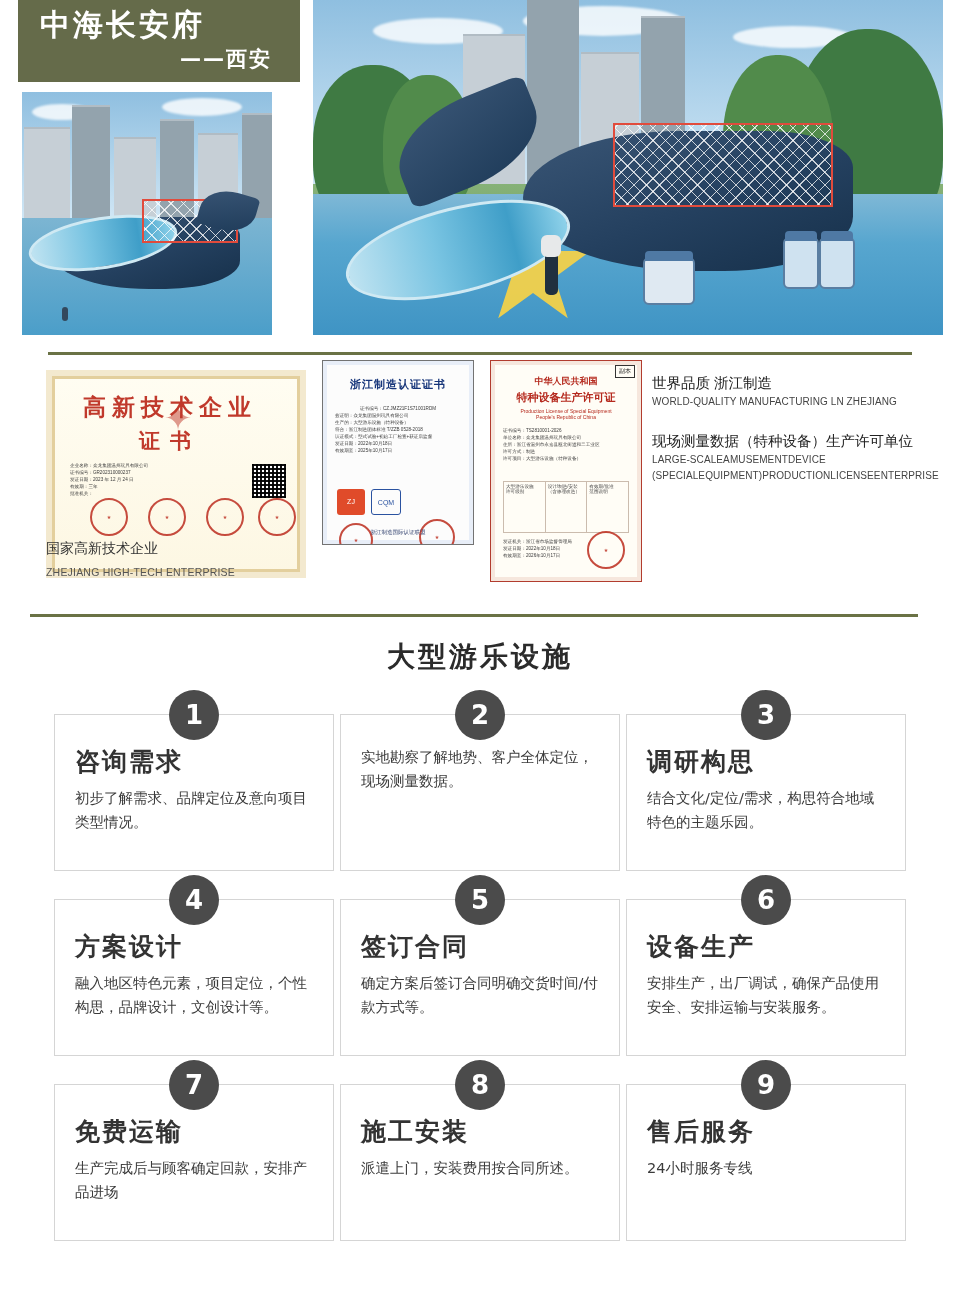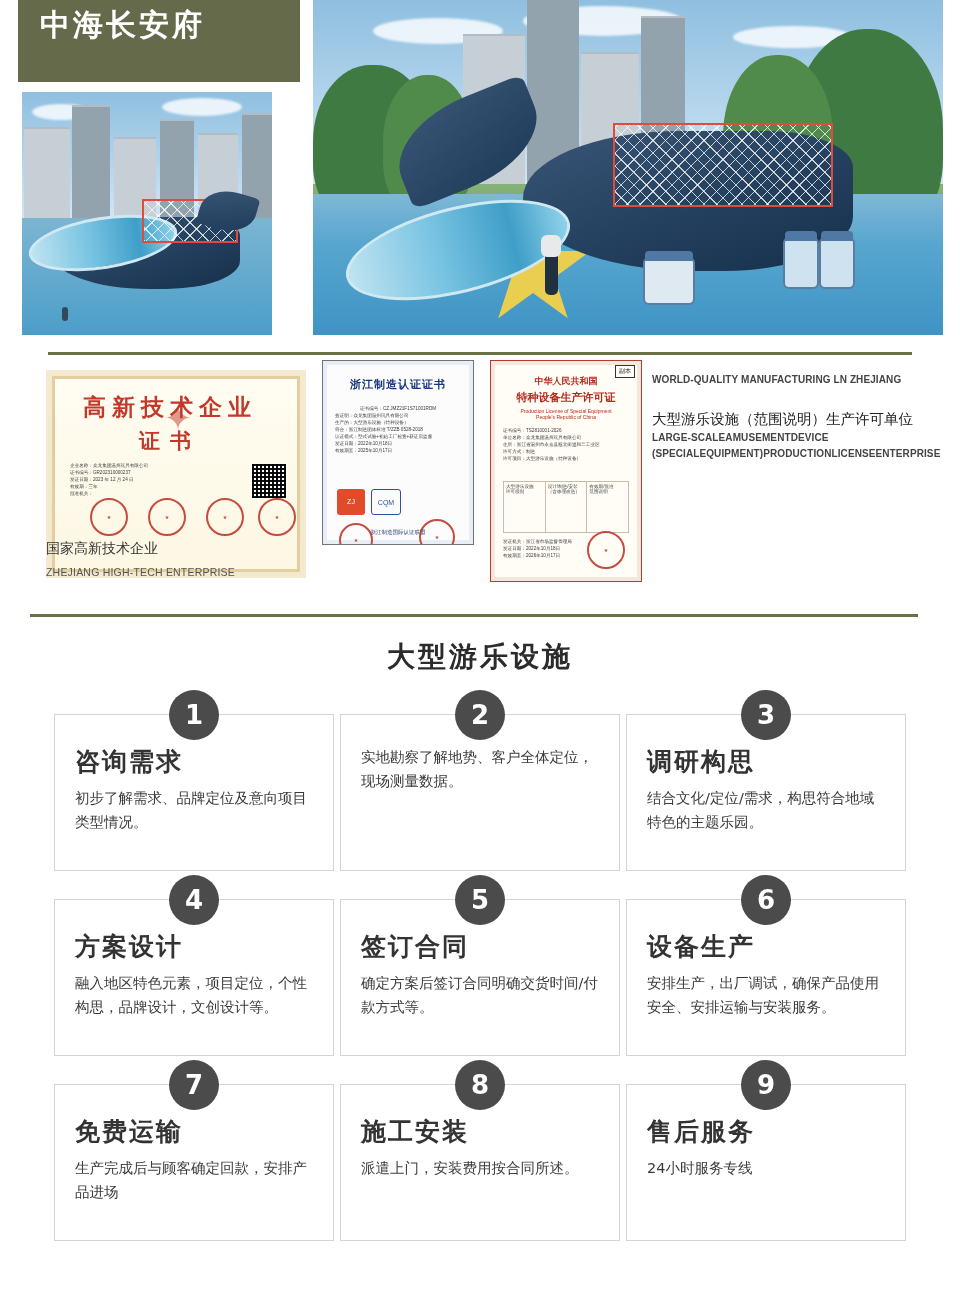--- a/index.html
+++ b/index.html
@@ -173,21 +173,21 @@
       repeating-linear-gradient(0deg,#111 0 2px,#fff 2px 4px),
       repeating-linear-gradient(90deg,#111 0 2px,#fff 2px 4px);
     background-blend-mode: multiply;
   }
 
   .cert-caption-cn { position:absolute; left:46px; top:540px; font-size:14px; color:#333; }
   .cert-caption-en { position:absolute; left:46px; top:566px; font-size:10.5px; color:#555; letter-spacing:.2px; }
 
   .cert-texts { position:absolute; left:652px; top:24px; width: 280px; }
   .ct-cn { font-size: 14.5px; color:#222; line-height: 22px; }
-  .ct-en { font-size: 10px; color:#444; line-height: 16px; letter-spacing: .1px; font-weight: bold; }
+  .ct-en { font-size: 10px; color:#444; line-height: 16px; letter-spacing: .1px; }
   .ct-gap { height: 20px; }
 
   
   .process-title {
     text-align:center;
     font-size: 28px;
     font-weight: bold;
     color:#2b2b2b;
     letter-spacing: 3px;
     margin-top: 18px;
@@ -243,20 +243,21 @@
   }
 </style>
 </head>
 <body>
 
 <div class="top-section">
 
   <div class="left-col">
     <div class="title-block">
       <div class="title-main">中海长安府</div>
+      <div class="title-sub">——西安</div>
     </div>
 
     <div class="photo-left">
       <div class="sky" style="height:52%"></div>
       <div class="cloud" style="left:10px;top:12px;width:60px;height:16px"></div>
       <div class="cloud" style="left:140px;top:6px;width:80px;height:18px"></div>
       <div class="bldg" style="left:2px;width:46px;height:96px;bottom:46%"></div>
       <div class="bldg dark" style="left:50px;width:38px;height:118px;bottom:46%"></div>
       <div class="bldg" style="left:92px;width:42px;height:86px;bottom:46%"></div>
       <div class="bldg dark" style="left:138px;width:34px;height:104px;bottom:46%"></div>
@@ -371,23 +372,24 @@
     </div>
     <div class="cert-mini" style="position:absolute;left:12px;bottom:22px;right:12px;">
       <span class="cert-mini-row">发证机关：浙江省市场监督管理局</span>
       <span class="cert-mini-row">发证日期：2022年10月18日</span>
       <span class="cert-mini-row">有效期至：2026年10月17日</span>
     </div>
     <div class="seal" style="right:16px;bottom:12px;width:38px;height:38px;">★</div>
   </div>
 
   <div class="cert-texts">
+    <div class="ct-cn">世界品质 浙江制造</div>
     <div class="ct-en">WORLD-QUALITY MANUFACTURING LN ZHEJIANG</div>
     <div class="ct-gap"></div>
-    <div class="ct-cn">大型游乐设施（范围说明）生产许可单位</div>
+    <div class="ct-cn">现场测量数据（特种设备）生产许可单位</div>
     <div class="ct-en">LARGE-SCALEAMUSEMENTDEVICE</div>
     <div class="ct-en">(SPECIALEQUIPMENT)PRODUCTIONLICENSEENTERPRISE</div>
   </div>
 </div>
 
 <div class="cert-caption-cn">国家高新技术企业</div>
 <div class="cert-caption-en">ZHEJIANG HIGH-TECH ENTERPRISE</div>
 
 <div class="process-title">大型游乐设施</div>
 

